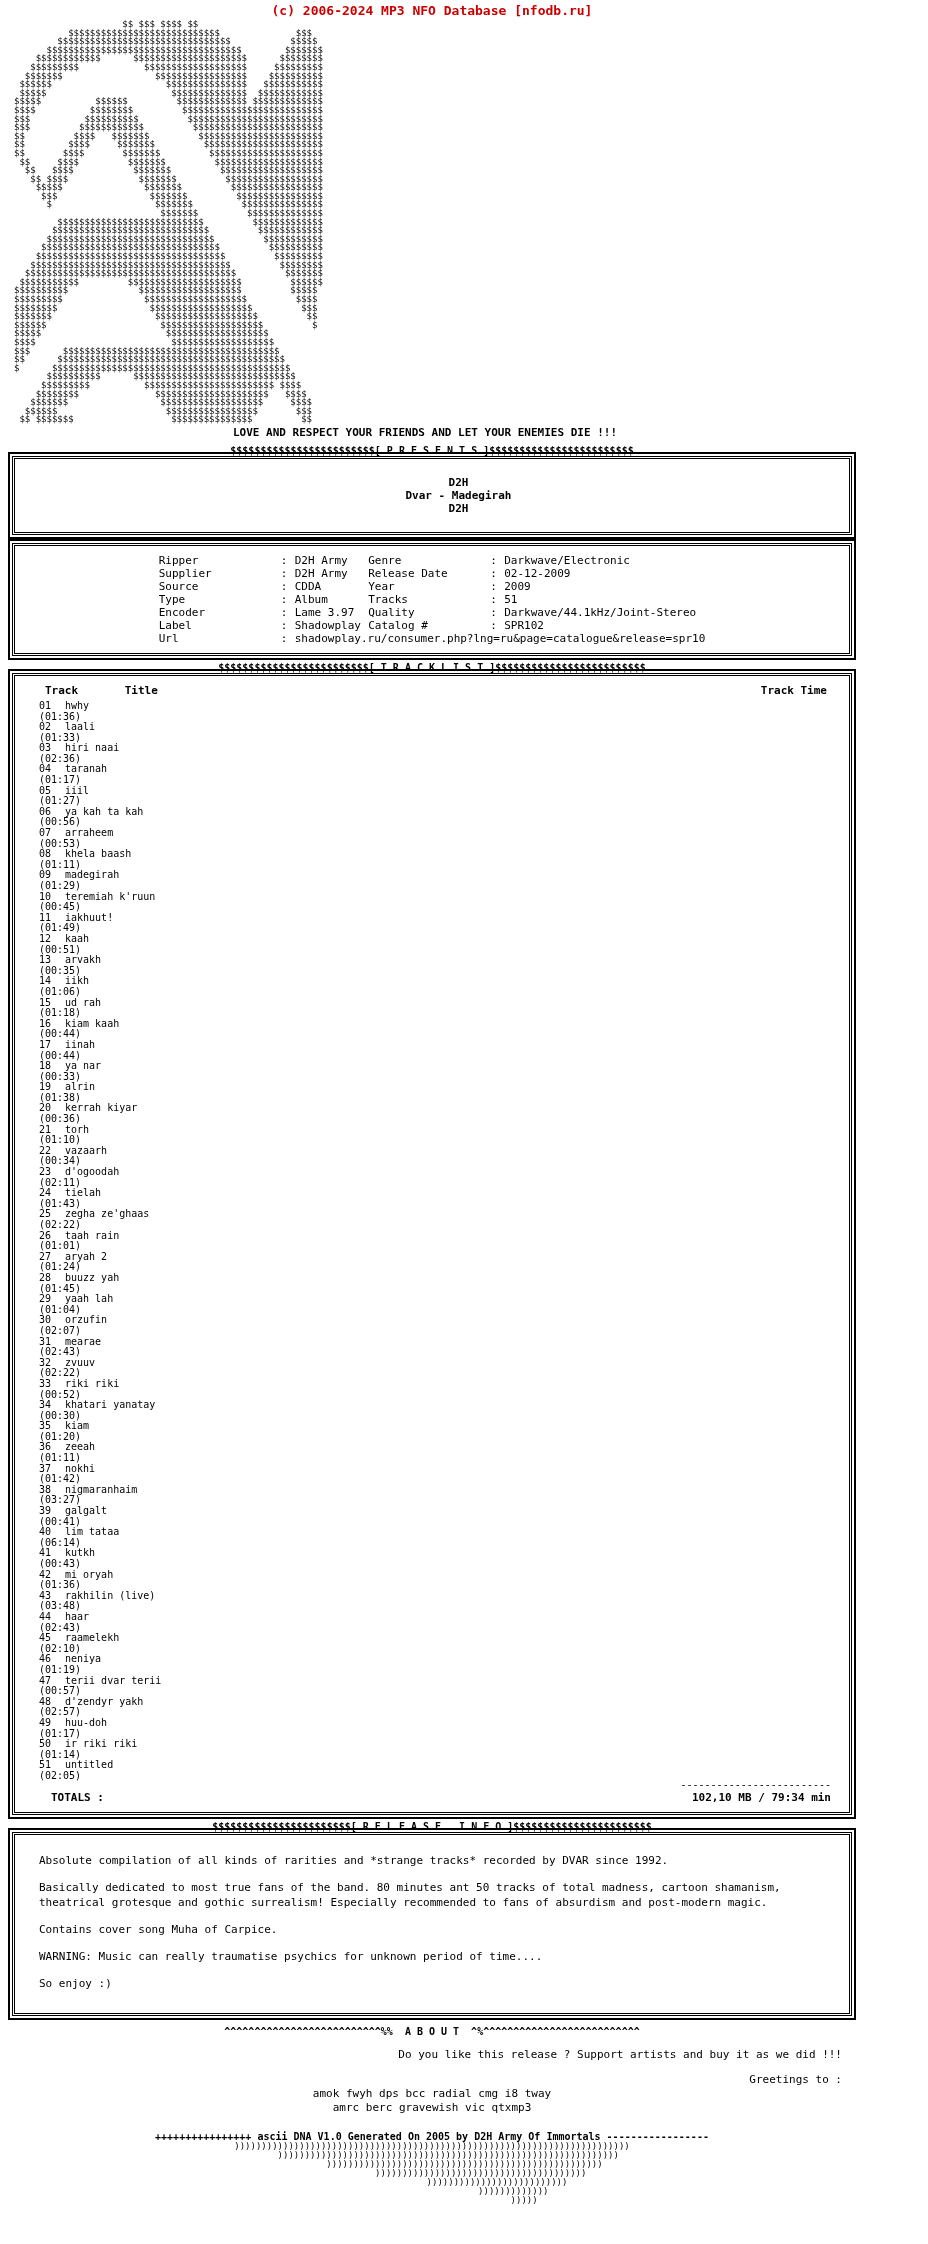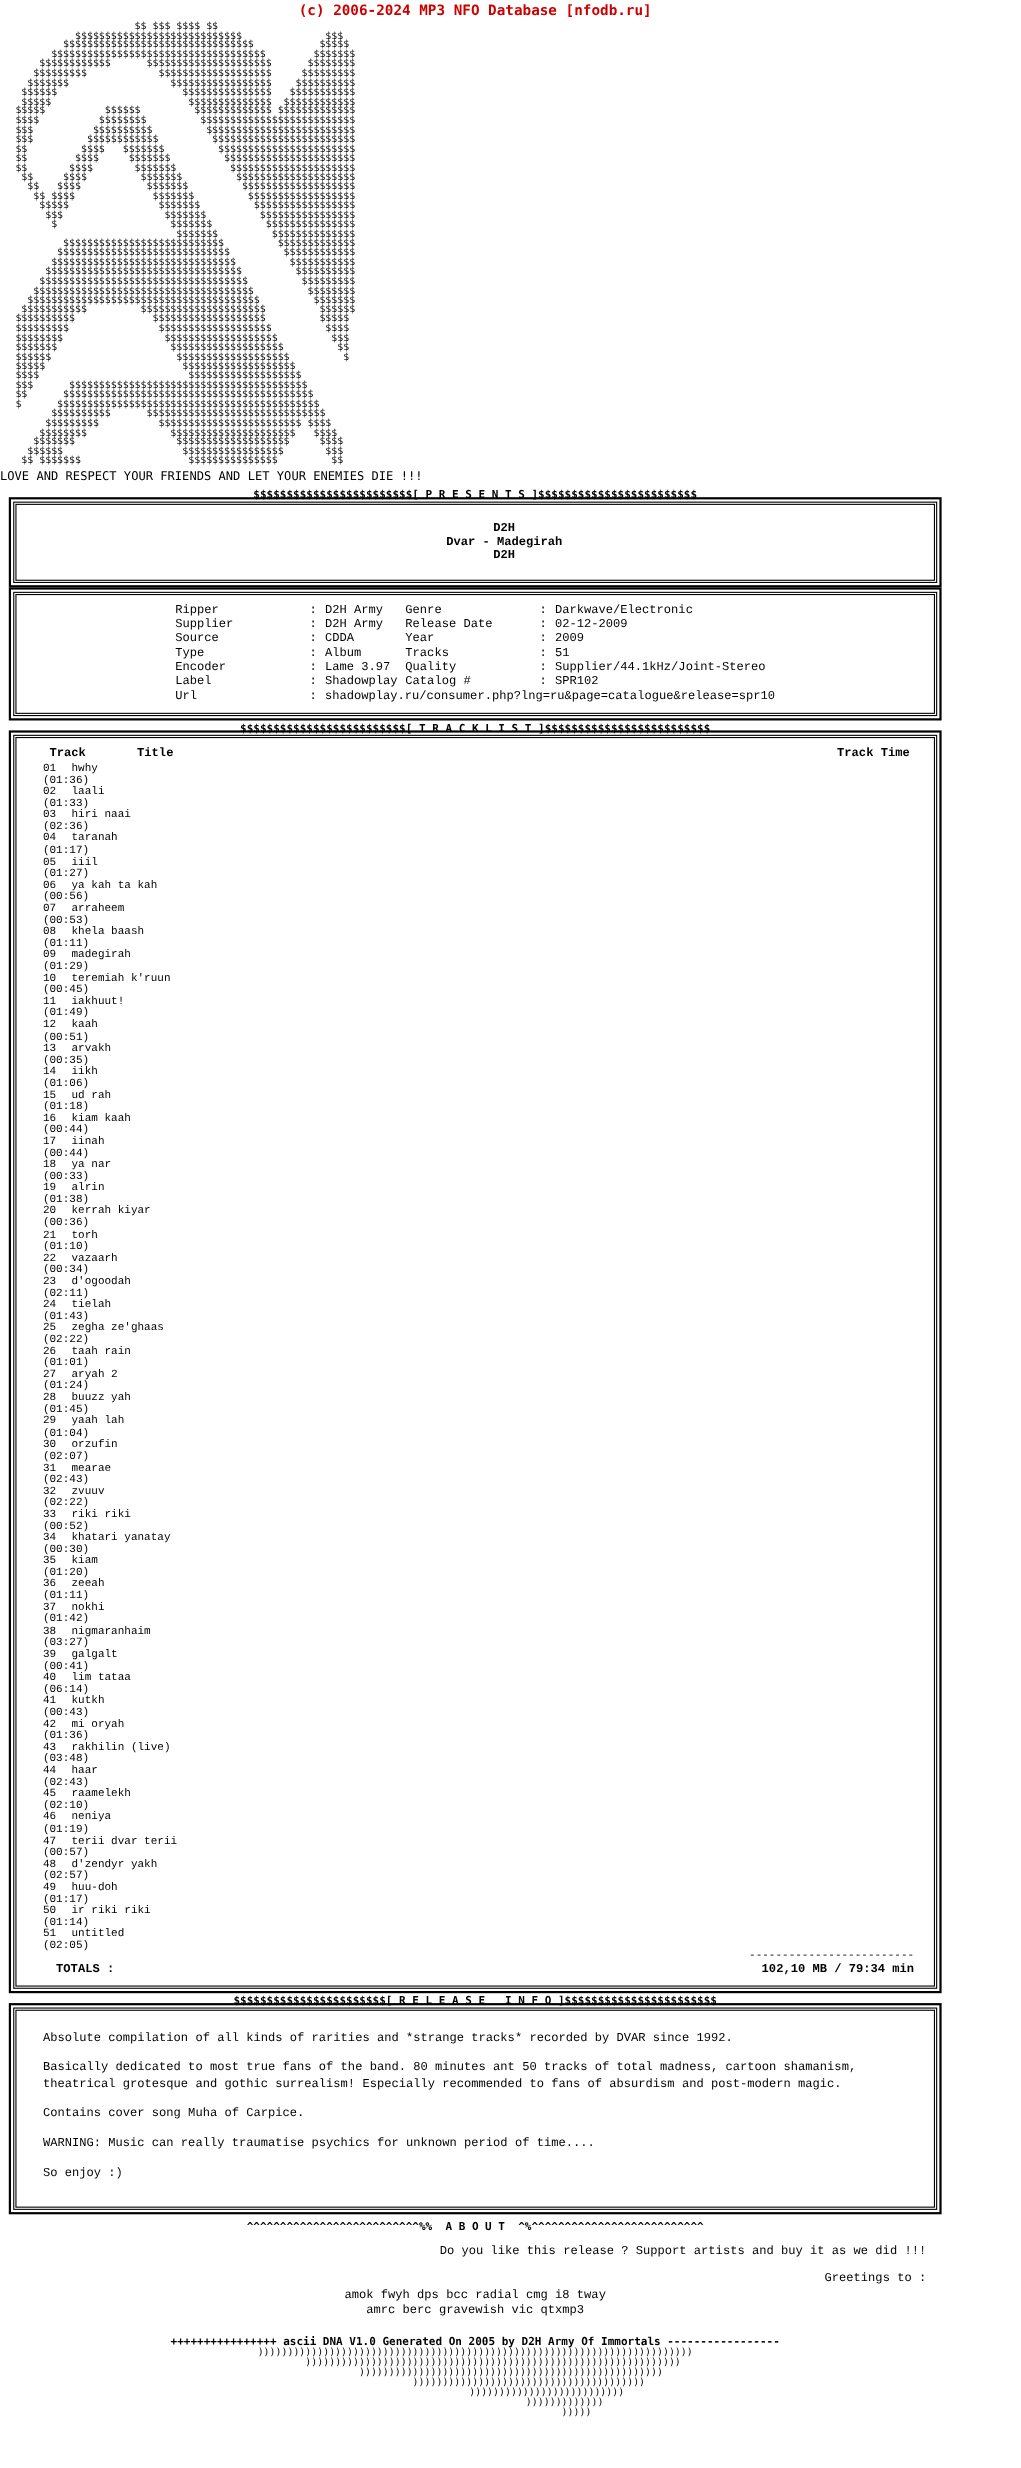--- a/index.html
+++ b/index.html
@@ -22,36 +22,36 @@
     margin:0;
     font-family:"DejaVu Sans Mono","Liberation Mono",monospace;
     font-size:9px;
     line-height:9px;
     letter-spacing:0px;
     white-space:pre;
     color:#000;
   }
   pre.logo{font-size:9px;line-height:8.6px;text-align:left;padding-left:14px;}
   .tagline{
-    text-align:left;
-    font-weight:normal;
+    text-align:center;
+    font-weight:bold;
     font-size:11px;
     padding-right:14px;
     margin-top:2px;
   }
   .sectionbar{
     font-size:10px;
     line-height:11px;
     white-space:pre;
     text-align:center;
     font-weight:bold;
     letter-spacing:0px;
     margin-top:6px;
   }
-  .framewrap{position:relative;margin:0 12px;font-family:Liberation Mono, monospace;}
+  .framewrap{position:relative;margin:0 12px;}
   .frame{
     border:3px double #000;
     outline:2px solid #000;
     outline-offset:2px;
     background:#fff;
     padding:8px 10px;
   }
   table.info{border-collapse:collapse;font-size:11px;line-height:13px;margin:0 auto;}
   table.info td{padding:0 2px;white-space:pre;}
   td.lbl{width:118px;}
@@ -187,21 +187,21 @@
           <td class="lbl2">Tracks</td>
           <td class="sep">:</td>
           <td>51</td>
         </tr>
         <tr>
           <td class="lbl">Encoder</td>
           <td class="sep">:</td>
           <td>Lame 3.97</td>
           <td class="lbl2">Quality</td>
           <td class="sep">:</td>
-          <td>Supplier/44.1kHz/Joint-Stereo</td>
+          <td>Darkwave/44.1kHz/Joint-Stereo</td>
         </tr>
         <tr>
           <td class="lbl">Label</td>
           <td class="sep">:</td>
           <td>Shadowplay</td>
           <td class="lbl2">Catalog #</td>
           <td class="sep">:</td>
           <td>SPR102</td>
         </tr>
         <tr>

